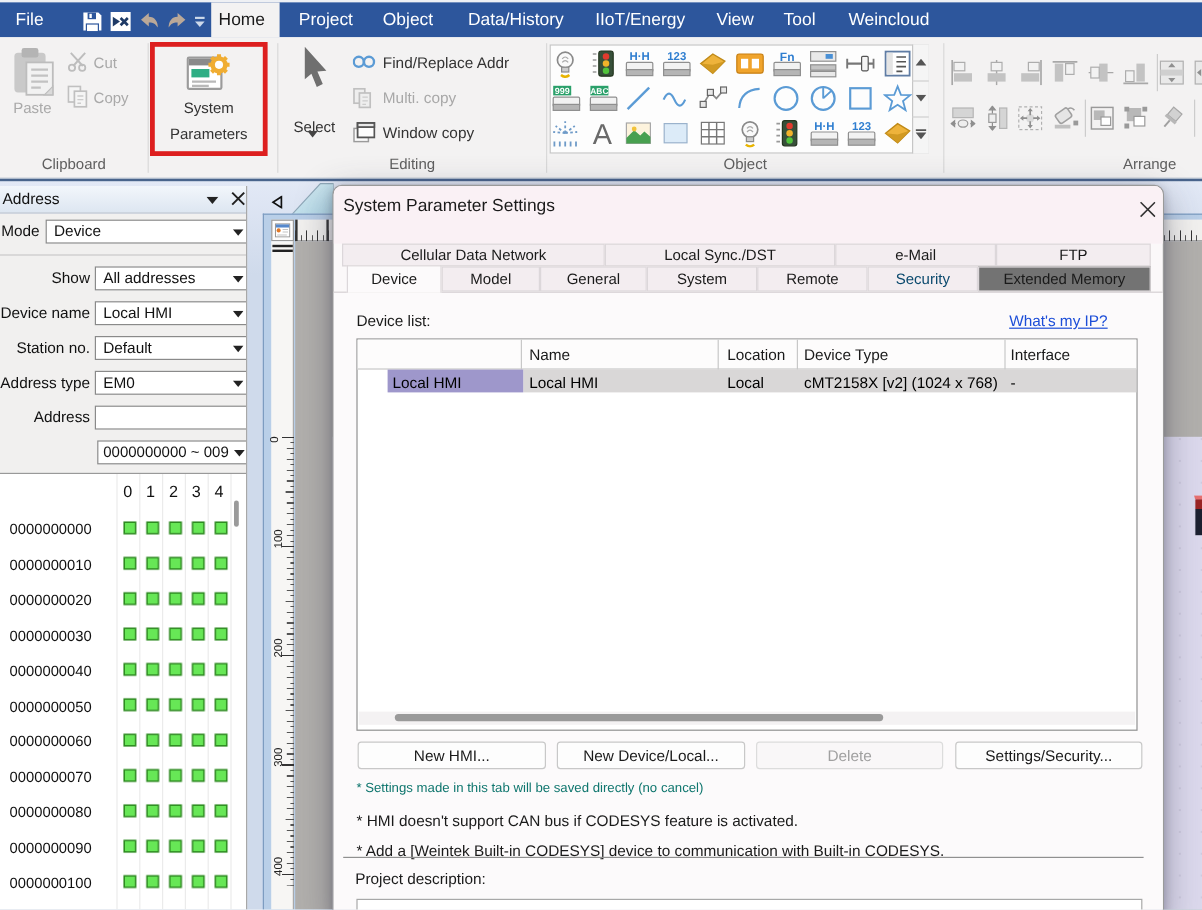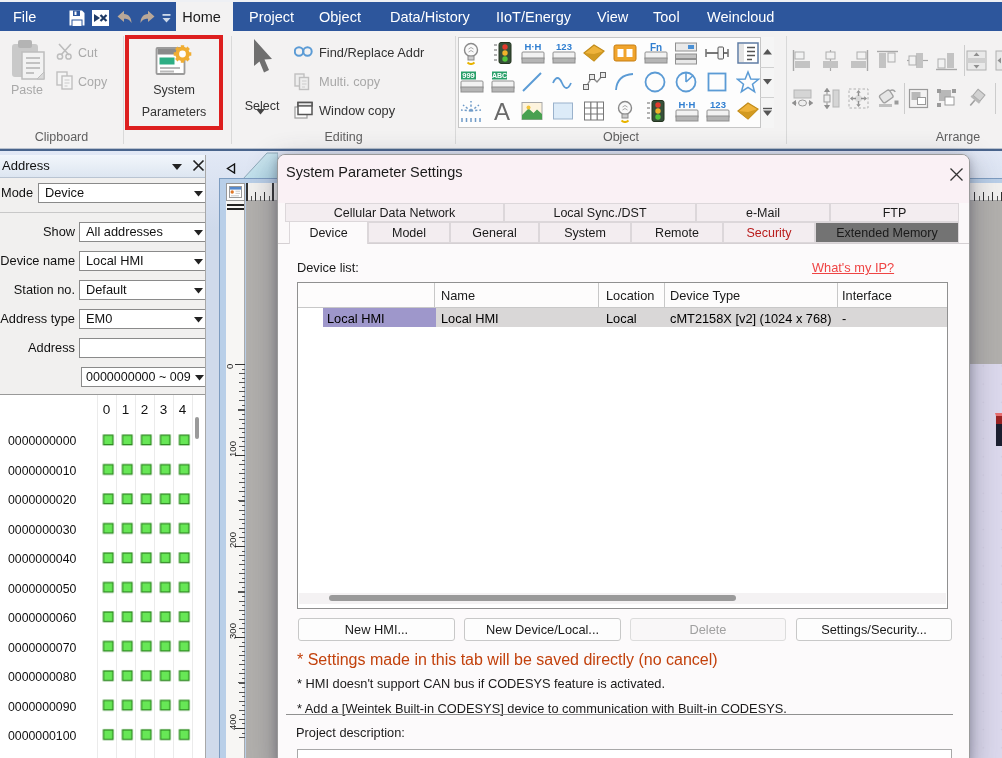--- a/index.html
+++ b/index.html
@@ -515,27 +515,27 @@
   <div class="abs" style="left:7px;top:48px;width:674px;height:19px;background:#f6f0f3;"></div>
   <div class="abs" style="left:7px;top:48px;width:219px;height:19px;background:#f3edf0;border:1px solid #dcd7da;font-size:12.5px;color:#1a1a1a;text-align:center;line-height:18px;">Cellular Data Network</div>
   <div class="abs" style="left:226px;top:48px;width:192px;height:19px;background:#f3edf0;border:1px solid #dcd7da;font-size:12.5px;color:#1a1a1a;text-align:center;line-height:18px;">Local Sync./DST</div>
   <div class="abs" style="left:418px;top:48px;width:134px;height:19px;background:#f3edf0;border:1px solid #dcd7da;font-size:12.5px;color:#1a1a1a;text-align:center;line-height:18px;">e-Mail</div>
   <div class="abs" style="left:552px;top:48px;width:129px;height:19px;background:#f3edf0;border:1px solid #dcd7da;font-size:12.5px;color:#1a1a1a;text-align:center;line-height:18px;">FTP</div>
 
   <div class="abs" style="left:90px;top:67px;width:82px;height:21px;background:#f3edf0;border:1px solid #dcd7da;font-size:12.5px;color:#1a1a1a;text-align:center;line-height:20px;">Model</div>
   <div class="abs" style="left:172px;top:67px;width:89px;height:21px;background:#f3edf0;border:1px solid #dcd7da;font-size:12.5px;color:#1a1a1a;text-align:center;line-height:20px;">General</div>
   <div class="abs" style="left:261px;top:67px;width:92px;height:21px;background:#f3edf0;border:1px solid #dcd7da;font-size:12.5px;color:#1a1a1a;text-align:center;line-height:20px;">System</div>
   <div class="abs" style="left:353px;top:67px;width:92px;height:21px;background:#f3edf0;border:1px solid #dcd7da;font-size:12.5px;color:#1a1a1a;text-align:center;line-height:20px;">Remote</div>
-  <div class="abs" style="left:445px;top:67px;width:92px;height:21px;background:#f3edf0;border:1px solid #dcd7da;font-size:12.5px;color:#b91c1c;text-align:center;line-height:20px;">Security</div>
+  <div class="abs" style="left:445px;top:67px;width:92px;height:21px;background:#f3edf0;border:1px solid #dcd7da;font-size:12.5px;color:#0c4a6e;text-align:center;line-height:20px;">Security</div>
   <div class="abs" style="left:537px;top:67px;width:144px;height:21px;background:#737373;border:1px solid #dcd7da;font-size:12.5px;color:#1a1a1a;text-align:center;line-height:20px;">Extended Memory</div>
 
   <div class="abs" style="left:0;top:88px;width:693px;height:522px;background:#fcfafb;border-top:1px solid #d5d0d3;"></div>
   <div class="abs" style="left:11px;top:66px;width:79px;height:23px;background:#fcfafb;border:1px solid #dcd7da;border-bottom:none;font-size:12.5px;color:#1a1a1a;text-align:center;line-height:22px;">Device</div>
   <div class="abs" style="left:19px;top:105px;font-size:12.8px;color:#1a1a1a;">Device list:</div>
-  <div class="abs" style="left:534px;top:105px;width:140px;font-size:12.8px;color:#ef4444;text-decoration:underline;text-align:left;">What's my IP?</div>
+  <div class="abs" style="left:534px;top:105px;width:140px;font-size:12.8px;color:#1d4ed8;text-decoration:underline;text-align:center;">What's my IP?</div>
 
   <div class="abs" style="left:19px;top:127px;width:651px;height:327px;background:#fff;border:1px solid #909090;">
     <div class="abs" style="left:0;top:0;width:649px;height:25px;background:#fdfcfc;border-bottom:1px solid #c8c8c8;"></div>
     <div class="abs" style="left:136px;top:0;width:1px;height:25px;background:#c8c8c8;"></div>
     <div class="abs" style="left:300px;top:0;width:1px;height:25px;background:#c8c8c8;"></div>
     <div class="abs" style="left:366px;top:0;width:1px;height:25px;background:#c8c8c8;"></div>
     <div class="abs" style="left:539px;top:0;width:1px;height:25px;background:#c8c8c8;"></div>
     <div class="abs" style="left:143px;top:5px;font-size:12.8px;color:#1a1a1a;">Name</div>
     <div class="abs" style="left:308px;top:5px;font-size:12.8px;color:#1a1a1a;">Location</div>
     <div class="abs" style="left:372px;top:5px;font-size:12.8px;color:#1a1a1a;">Device Type</div>
@@ -549,21 +549,21 @@
     <div class="abs" style="left:544px;top:28px;font-size:12.8px;color:#000;">-</div>
     <div class="abs" style="left:1px;top:310px;width:647px;height:11px;background:#f4f2f3;"></div>
     <div class="abs" style="left:31px;top:312px;width:407px;height:6px;background:#9a9a9a;border-radius:3px;"></div>
   </div>
 
   <div class="abs" style="left:20px;top:463px;width:157px;height:23px;background:#fdfdfd;border:1px solid #c8c8c8;border-radius:3px;font-size:12.8px;color:#1a1a1a;text-align:center;line-height:21px;">New HMI...</div>
   <div class="abs" style="left:186px;top:463px;width:157px;height:23px;background:#fdfdfd;border:1px solid #c8c8c8;border-radius:3px;font-size:12.8px;color:#1a1a1a;text-align:center;line-height:21px;">New Device/Local...</div>
   <div class="abs" style="left:352px;top:463px;width:156px;height:23px;background:#f9f7f8;border:1px solid #dcdcdc;border-radius:3px;font-size:12.8px;color:#a0a0a0;text-align:center;line-height:21px;">Delete</div>
   <div class="abs" style="left:518px;top:463px;width:156px;height:23px;background:#fdfdfd;border:1px solid #c8c8c8;border-radius:3px;font-size:12.8px;color:#1a1a1a;text-align:center;line-height:21px;">Settings/Security...</div>
 
-  <div class="abs" style="left:19px;top:496px;font-size:16px;color:#c2410c;">* Settings made in this tab will be saved directly (no cancel)</div>
+  <div class="abs" style="left:19px;top:496px;font-size:11px;color:#0f766e;">* Settings made in this tab will be saved directly (no cancel)</div>
   <div class="abs" style="left:19px;top:521px;font-size:12.8px;color:#1a1a1a;">* HMI doesn't support CAN bus if CODESYS feature is activated.</div>
   <div class="abs" style="left:19px;top:546px;font-size:12.8px;color:#1a1a1a;">* Add a [Weintek Built-in CODESYS] device to communication with Built-in CODESYS.</div>
   <div class="abs" style="left:8px;top:559px;width:667px;height:1px;background:#909090;"></div>
   <div class="abs" style="left:18px;top:570px;font-size:12.8px;color:#1a1a1a;">Project description:</div>
   <div class="abs" style="left:19px;top:594px;width:655px;height:30px;background:#fff;border:1px solid #a8a8a8;"></div>
 </div>
 
 </div>
 
 </body></html>

